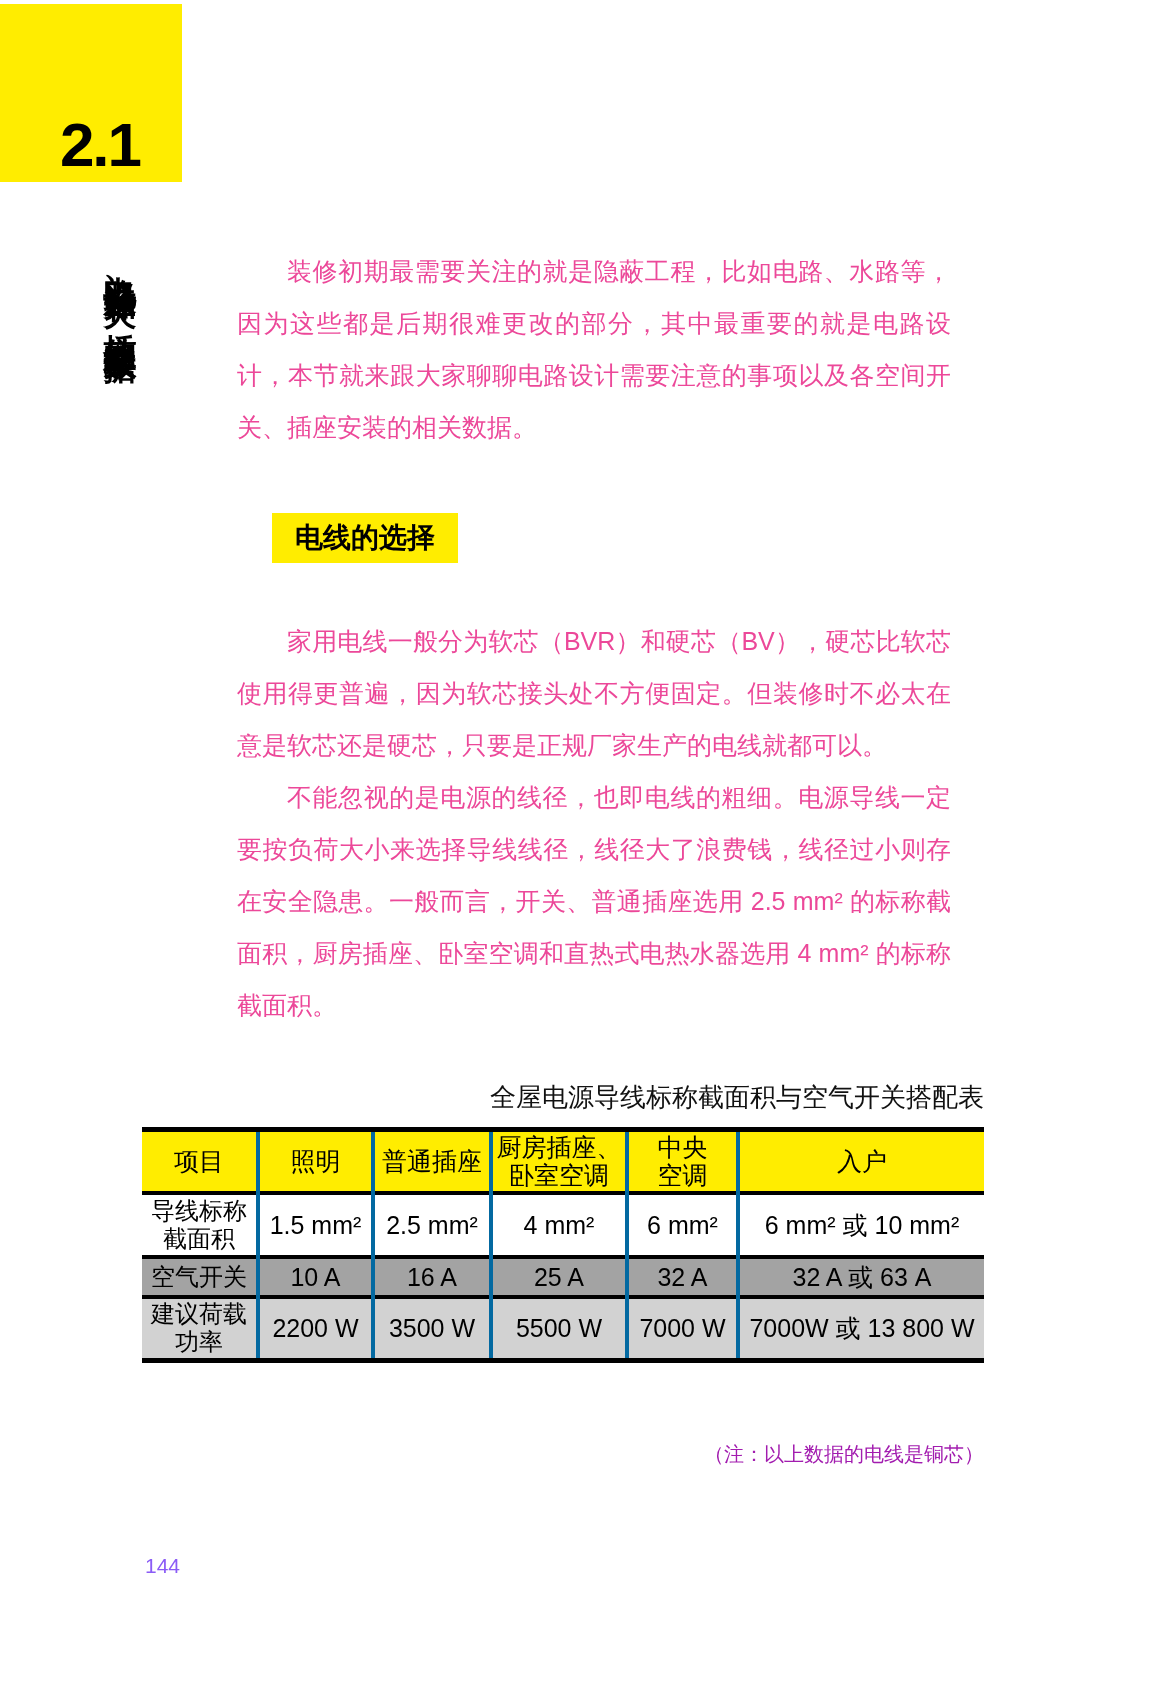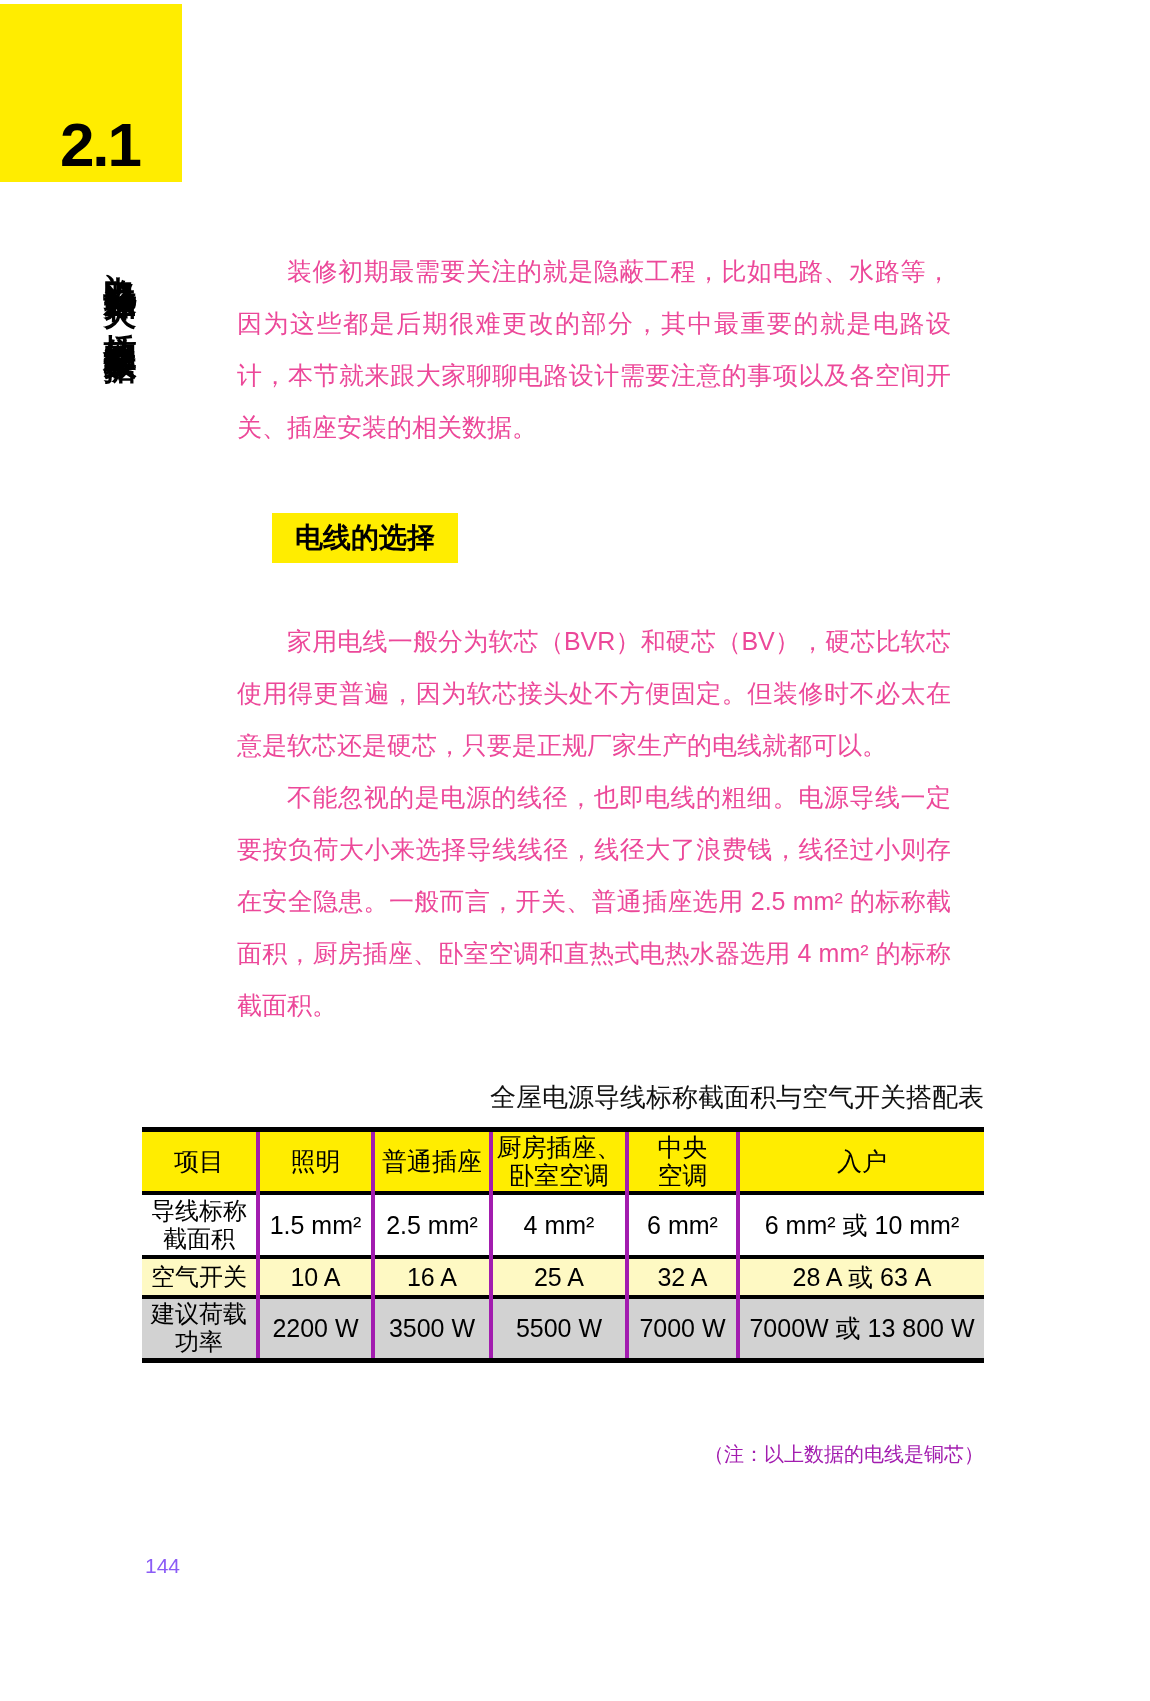--- a/index.html
+++ b/index.html
@@ -58,37 +58,37 @@
     position:absolute;left:142px;top:1080px;width:842px;
     text-align:right;font-size:26px;color:#111;
   }
   .data-table{
     position:absolute;left:142px;top:1127px;width:842px;
     border-collapse:collapse;table-layout:fixed;
     border-top:5px solid #000;border-bottom:5px solid #000;
   }
   .data-table th,.data-table td{
     border-top:4px solid #000;
-    border-left:4px solid #a21caf;
+    border-left:4px solid #0369a1;
     text-align:center;vertical-align:middle;
     font-weight:normal;
     font-size:25px;line-height:28px;
     white-space:pre-line;
     padding:0 2px;
   }
   .data-table th:first-child,.data-table td:first-child{border-left:none;}
   .data-table thead th{
     border-top:none;
     background:var(--accent_yellow);
     height:63px;
   }
   .data-table .row-label{font-size:24px;}
   .row-h1 td, .row-h1 th{height:64px;background:#ffffff;}
   .row-h2 td, .row-h2 th{height:41px;background:var(--row_gray);}
-  .row-h3 td, .row-h3 th{height:40px;background:#fef9c3;}
+  .row-h3 td, .row-h3 th{height:40px;background:#a3a3a3;}
   .row-h4 td, .row-h4 th{height:64px;background:var(--row_gray);}
 
   .table-note{
     position:absolute;left:142px;top:1441px;width:842px;
     text-align:right;font-size:20px;color:#a21caf;
   }
 
   .page-number{
     position:absolute;left:145px;top:1554px;
     font-size:21px;color:#8b5cf6;
@@ -144,21 +144,21 @@
       <td>4 mm²</td>
       <td>6 mm²</td>
       <td>6 mm² 或 10 mm²</td>
     </tr>
     <tr class="row-h3">
       <td class="row-label">空气开关</td>
       <td>10 A</td>
       <td>16 A</td>
       <td>25 A</td>
       <td>32 A</td>
-      <td>28 A 或 63 A</td>
+      <td>32 A 或 63 A</td>
     </tr>
     <tr class="row-h4">
       <td class="row-label">建议荷载
 功率</td>
       <td>2200 W</td>
       <td>3500 W</td>
       <td>5500 W</td>
       <td>7000 W</td>
       <td>7000W 或 13 800 W</td>
     </tr>

